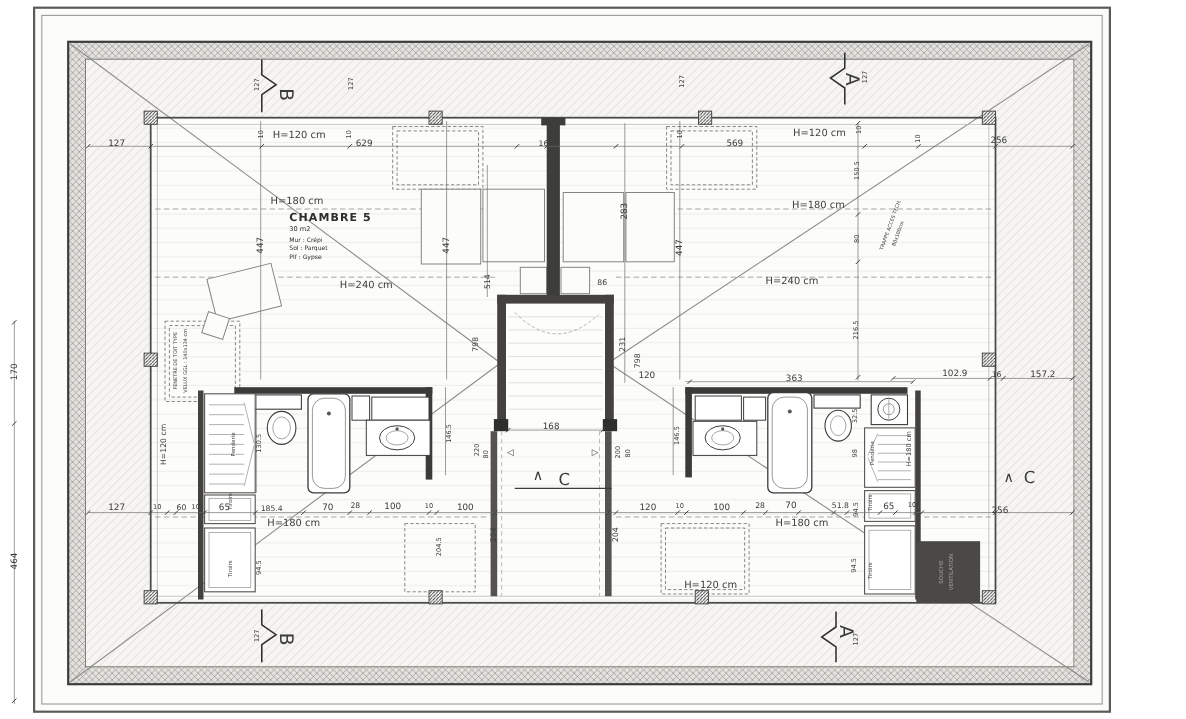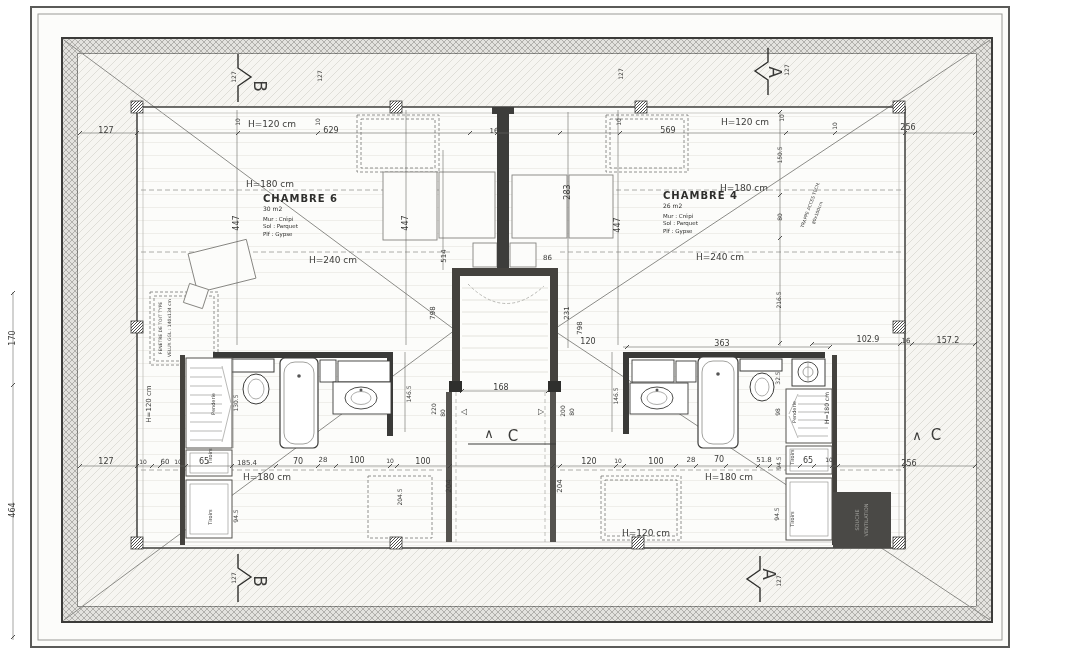--- a/index.html
+++ b/index.html
@@ -257,31 +257,22 @@
     <path d="M78,468 l4,-4 M135,468 l4,-4 M150,468 l4,-4 M158,468 l4,-4 M184,468 l4,-4 M230,468 l4,-4 M274,468 l4,-4 M316,468 l4,-4 M334,468 l4,-4 M388,468 l4,-4 M395,468 l4,-4 M448,468 l4,-4 M551,468 l4,-4 M558,468 l4,-4 M614,468 l4,-4 M622,468 l4,-4 M674,468 l4,-4 M694,468 l4,-4 M724,468 l4,-4 M756,468 l4,-4 M768,468 l4,-4 M798,468 l4,-4 M812,468 l4,-4 M830,468 l4,-4 M836,468 l4,-4 M903,468 l4,-4 M973,468 l4,-4"></path>
     <path d="M11,295 l4,-4 M11,387 l4,-4 M11,639 l4,-4"></path>
     <path d="M778,114 l4,-4 M778,197 l4,-4 M778,240 l4,-4 M778,345 l4,-4"></path>
     <path d="M810,346 l4,-4 M898,346 l4,-4 M910,346 l4,-4 M973,346 l4,-4"></path>
     <path d="M625,349 l4,-4 M828,349 l4,-4"></path>
     <path d="M460,393 l4,-4 M546,393 l4,-4"></path>
   </g>
 </svg>
 
 <div class="room-label" id="room0" style="left: 263px; top: 193px;">
-  <div class="room-name">CHAMBRE 6</div>
+  <div class="room-name">CHAMBRE 5</div>
   <div class="room-area">30 m2</div>
-  <div class="room-specs">
-    <div>Mur : Crépi</div>
-    <div>Sol : Parquet</div>
-    <div>Plf : Gypse</div>
-  </div>
-</div>
-<div class="room-label" id="room1" style="left: 663px; top: 190px;">
-  <div class="room-name">CHAMBRE 4</div>
-  <div class="room-area">26 m2</div>
   <div class="room-specs">
     <div>Mur : Crépi</div>
     <div>Sol : Parquet</div>
     <div>Plf : Gypse</div>
   </div>
 </div>
 
 <div id="ann-layer">
       <div class="ann" style="left: 106px; top: 131px; font-size: 8px; transform: translate(-50%, -50%) rotate(0deg);">127</div>
       <div class="ann" style="left: 238px; top: 122px; font-size: 6px; transform: translate(-50%, -50%) rotate(-90deg);">10</div>

